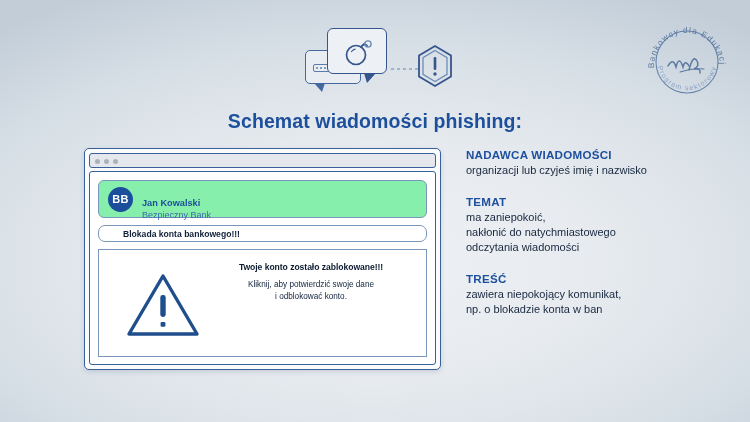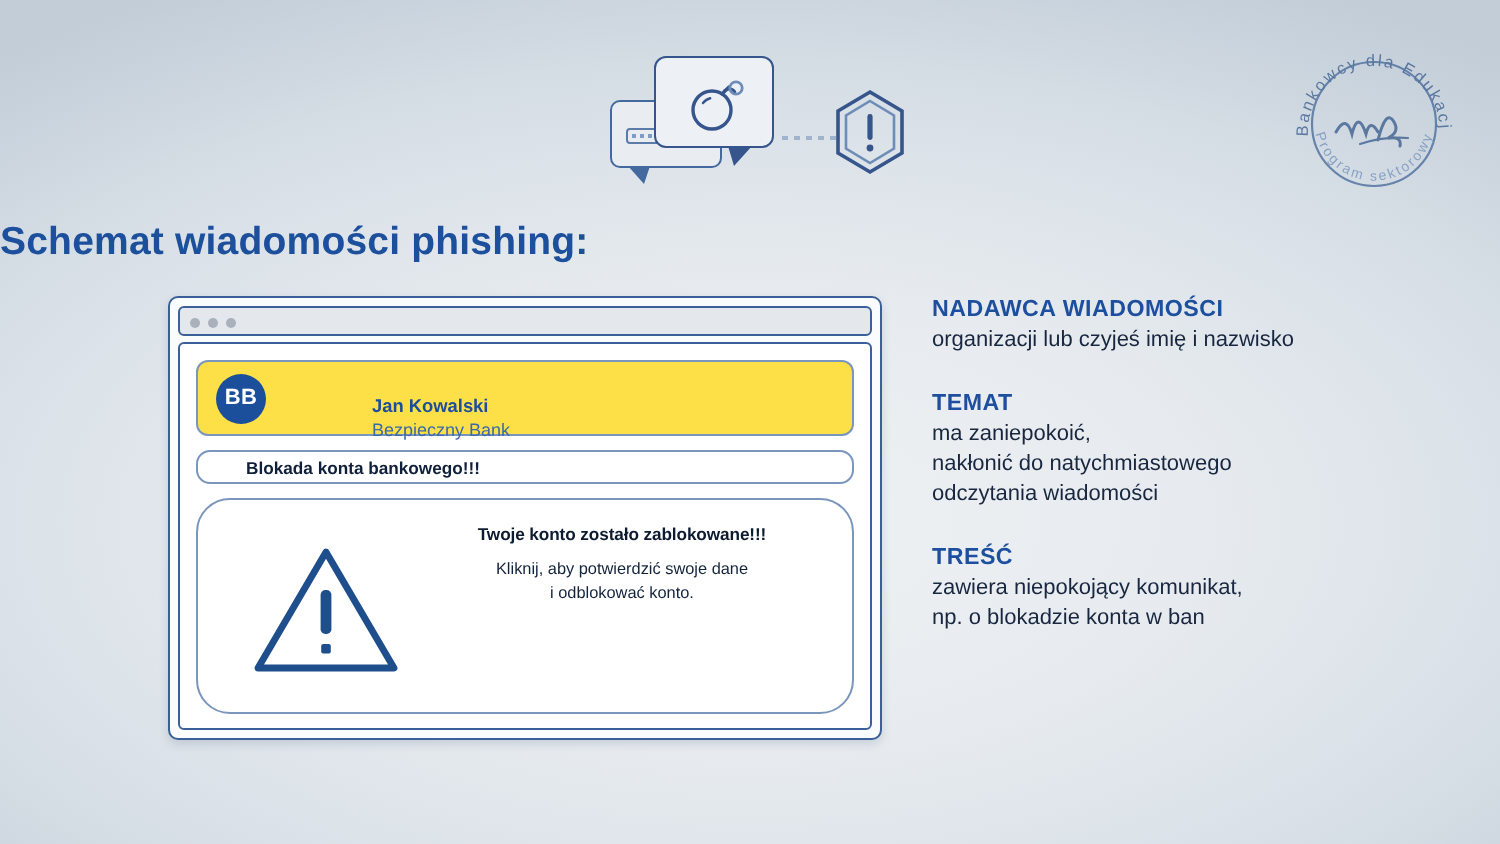--- a/index.html
+++ b/index.html
@@ -105,20 +105,21 @@
     width: 40px;
     height: 44px;
   }
 
   
   #page-title {
     position: absolute;
     left: 0;
     top: 110px;
     width: 750px;
+    text-align: center;
     font-size: 19.5px;
     font-weight: bold;
     color: #1c4f9c;
     letter-spacing: .1px;
   }
 
   
   #browser {
     position: absolute;
     left: 84px;
@@ -166,26 +167,25 @@
     background: #ffffff;
     box-sizing: border-box;
     padding: 8px;
   }
 
   .sender-card {
     position: relative;
     height: 38px;
     border: 1.3px solid #7b96bd;
     border-radius: 6px;
-    background: #fde047;
+    background: #86efac;
     display: flex;
     align-items: center;
     padding-left: 9px;
     box-sizing: border-box;
-    gap: 44px;
   }
   .avatar {
     width: 25px; height: 25px;
     border-radius: 50%;
     background: #1b4e9b;
     color: #fff;
     font-size: 11px;
     font-weight: bold;
     display: flex;
     align-items: center;
@@ -220,21 +220,21 @@
     box-sizing: border-box;
     font-size: 8.6px;
     font-weight: bold;
     color: #11203a;
   }
 
   .body-card {
     margin-top: 7px;
     height: 108px;
     border: 1.3px solid #7b96bd;
-    border-radius: 17px;
+    border-radius: 0;
     background: #fff;
     position: relative;
     box-sizing: border-box;
   }
   .tri-wrap {
     position: absolute;
     left: 26px;
     top: 22px;
     width: 76px;
     height: 66px;

